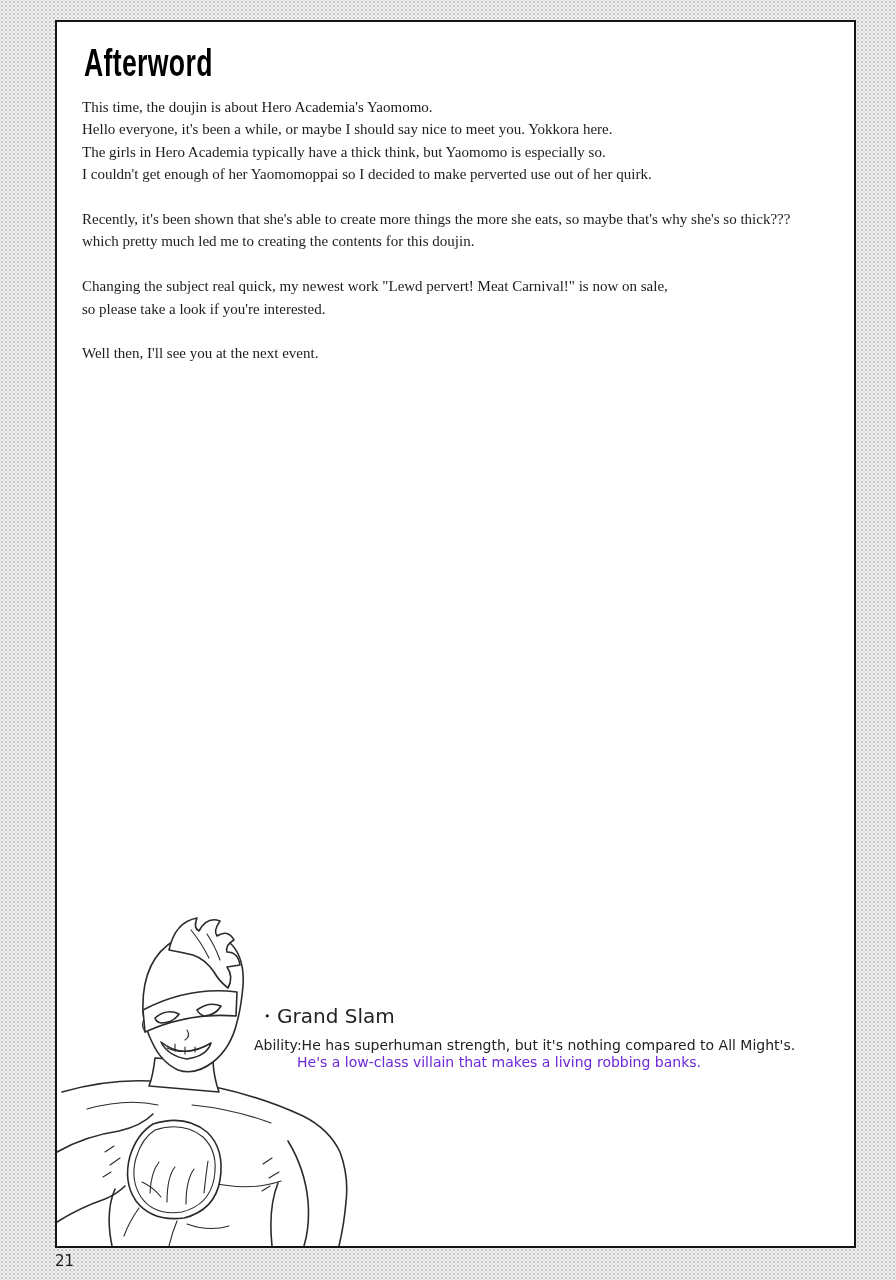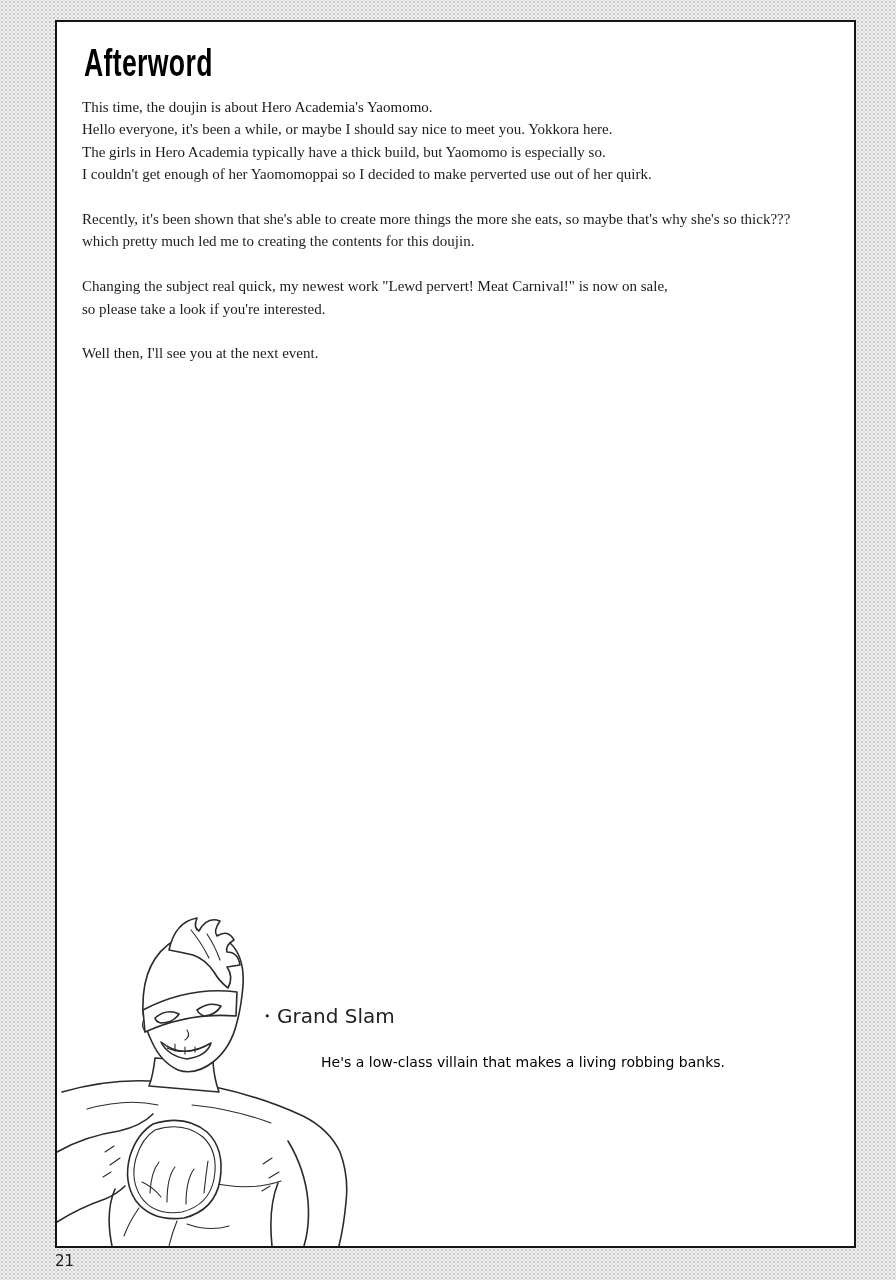--- a/index.html
+++ b/index.html
@@ -37,23 +37,22 @@
     font-family:"DejaVu Sans", sans-serif; font-size:20px; color:#222;
     white-space:nowrap;
   }
   .ability-line1 {
     position:absolute; left:197px; top:1015px;
     font-family:"DejaVu Sans", sans-serif; font-size:14px; color:#222;
     white-space:nowrap;
   }
   .ability-line2 {
     position:absolute; left:240px; top:1032px;
-    font-family:"DejaVu Sans", sans-serif; font-size:14px; color:#000000;
+    font-family:"DejaVu Sans", sans-serif; font-size:14px; color:#6d28d9;
     white-space:nowrap;
-    margin-left:24px;
   }
   .page-number {
     position:absolute; left:55px; top:1252px; width:801px;
     text-align:left;
     font-family:"DejaVu Sans", sans-serif; font-size:15px; color:#1a1a1a;
   }
   svg .ln { fill:none; stroke:#2b2b2b; stroke-width:1.6; stroke-linecap:round; stroke-linejoin:round; }
   svg .fw { fill:#ffffff; stroke:#2b2b2b; stroke-width:1.6; stroke-linejoin:round; }
   svg .thin { fill:none; stroke:#2b2b2b; stroke-width:1.1; stroke-linecap:round; }
 </style>
@@ -62,21 +61,21 @@
 
 <div class="canvas">
   <div class="page">
 
     <h1 class="title">Afterword</h1>
 
     <div class="body-text">
       <p class="para">
         <span class="line">This time, the doujin is about Hero Academia's Yaomomo.</span>
         <span class="line">Hello everyone, it's been a while, or maybe I should say nice to meet you. Yokkora here.</span>
-        <span class="line">The girls in Hero Academia typically have a thick build, but Yaomomo is especially so.</span>
+        <span class="line">The girls in Hero Academia typically have a thick think, but Yaomomo is especially so.</span>
         <span class="line">I couldn't get enough of her Yaomomoppai so I decided to make perverted use out of her quirk.</span>
       </p>
       <p class="para">
         <span class="line">Recently, it's been shown that she's able to create more things the more she eats, so maybe that's why she's so thick???</span>
         <span class="line">which pretty much led me to creating the contents for this doujin.</span>
       </p>
       <p class="para">
         <span class="line">Changing the subject real quick, my newest work "Lewd pervert! Meat Carnival!" is now on sale,</span>
         <span class="line">so please take a look if you're interested.</span>
       </p>
@@ -127,17 +126,18 @@
         <path class="fw" d="M 96 234 Q 128 224 150 242 Q 168 259 163 290 Q 158 320 127 328 Q 95 332 79 311 Q 66 292 73 266 Q 80 244 96 234 Z"></path>
         <path class="thin" d="M 98 240 Q 126 231 146 247 Q 162 262 157 289 Q 152 315 125 322 Q 97 326 84 307 Q 73 290 79 268 Q 85 248 98 240 Z"></path>
         <path class="thin" d="M 93 303 Q 94 282 102 272 M 110 312 Q 110 287 118 277 M 129 314 Q 129 290 137 279 M 147 303 Q 149 284 151 271"></path>
         <path class="thin" d="M 85 292 Q 96 297 104 307"></path>
 
         <path class="thin" d="M 82 318 Q 72 332 67 346 M 120 331 Q 115 343 112 356"></path>
       </svg>
     </div>
 
     <div class="char-name">・Grand Slam</div>
+    <div class="ability-line1">Ability:He has superhuman strength, but it's nothing compared to All Might's.</div>
     <div class="ability-line2">He's a low-class villain that makes a living robbing banks.</div>
   </div>
 
   <div class="page-number">21</div>
 </div>
 
 </body></html>

